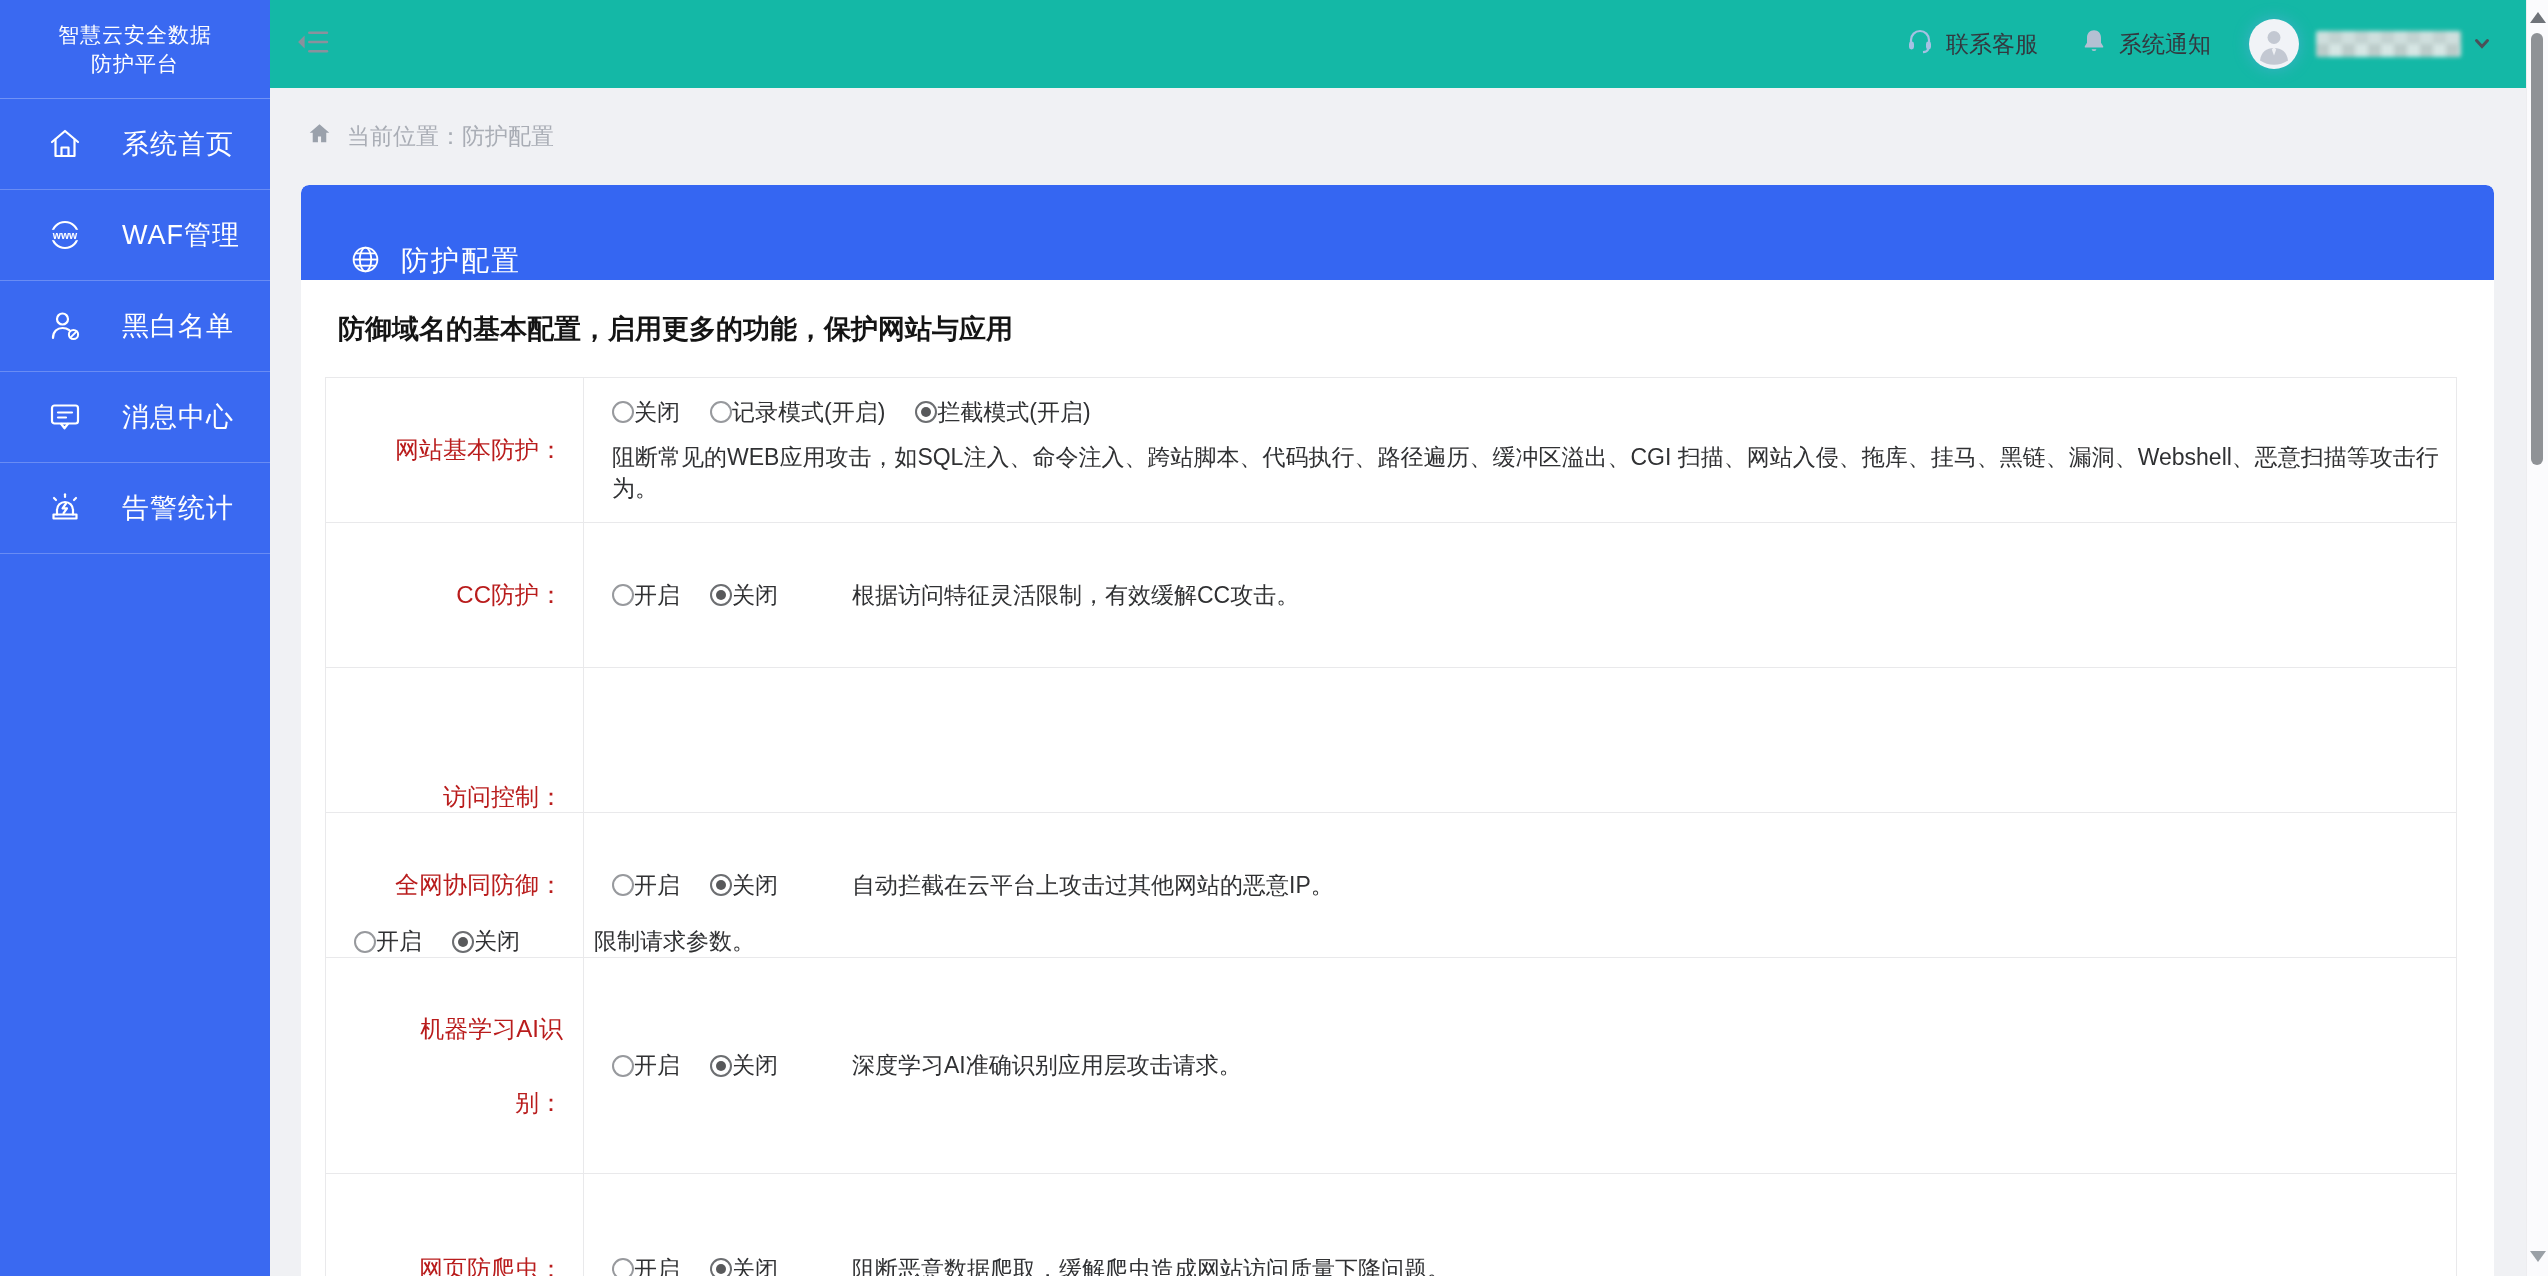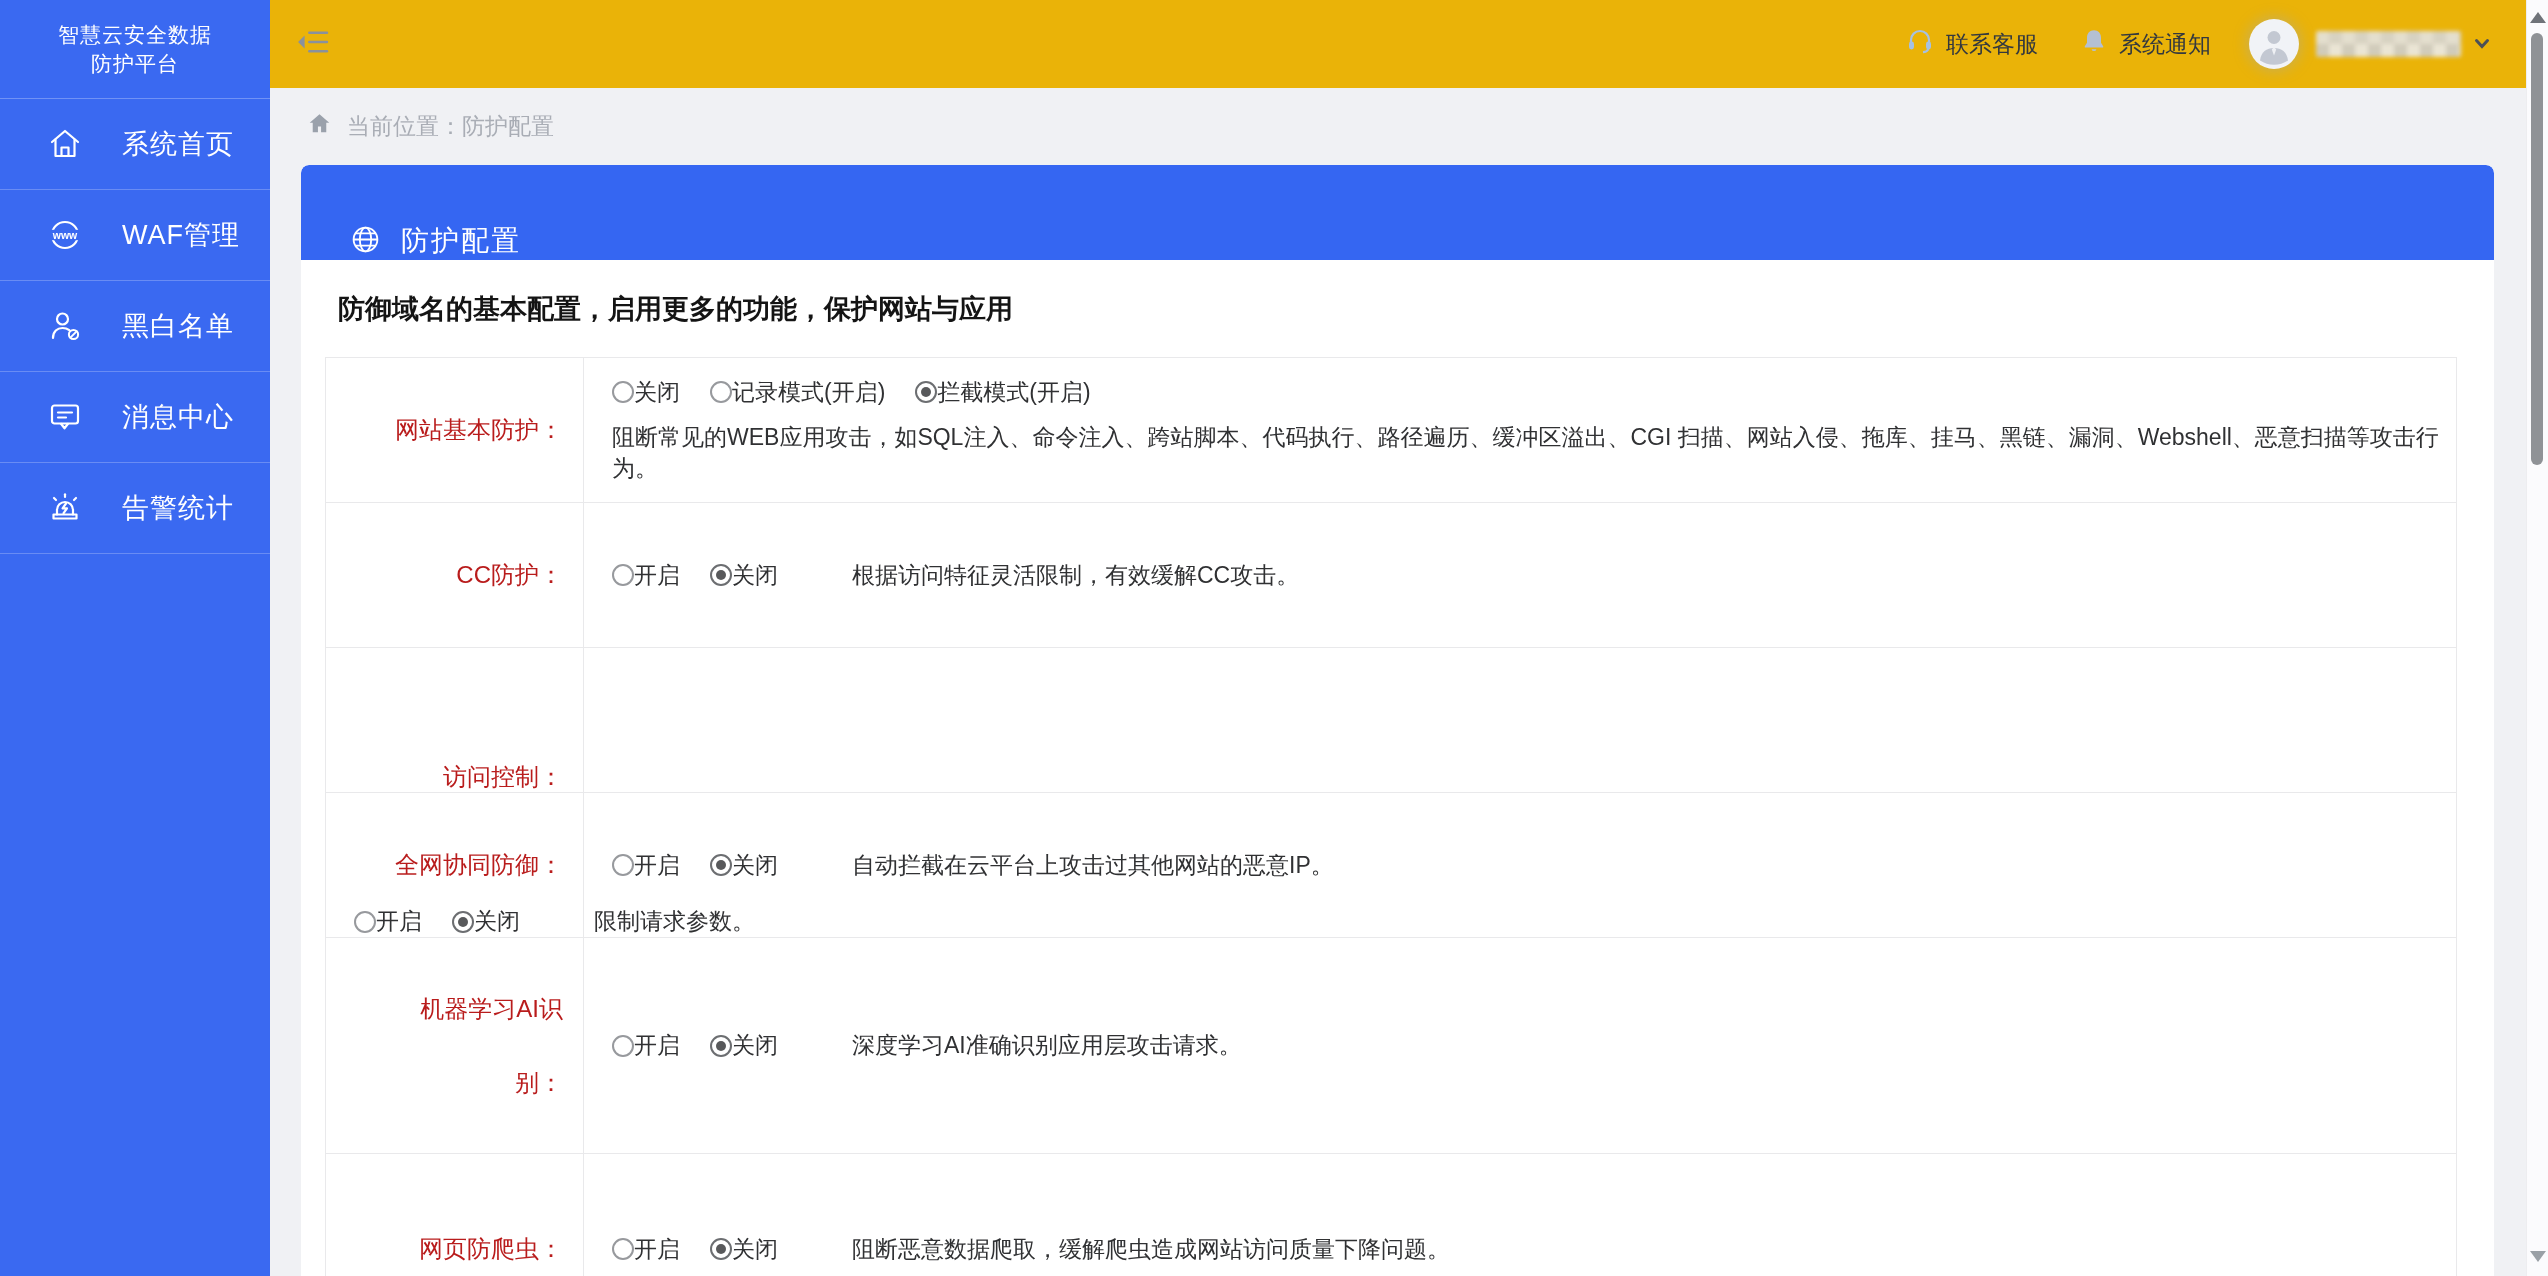--- a/index.html
+++ b/index.html
@@ -21,38 +21,38 @@
     border-bottom:1px solid rgba(255,255,255,.28); text-align:center;
   }
   .nav-item {
     height:91px; display:flex; align-items:center; padding-left:47px;
     border-bottom:1px solid rgba(255,255,255,.24); cursor:pointer;
   }
   .nav-item .nicon { width:36px; height:36px; flex:0 0 36px; margin-right:39px; display:flex; align-items:center; justify-content:center; }
   .nav-item .nlabel { color:#fff; font-size:27px; letter-spacing:1px; }
   
   .topbar {
-    position:absolute; left:270px; top:0; width:2256px; height:88px; background:#eab308;
+    position:absolute; left:270px; top:0; width:2256px; height:88px; background:#14b8a6;
     display:flex; align-items:center; justify-content:space-between; padding:0 36px 0 26px;
   }
   .collapse-btn { width:36px; height:30px; cursor:pointer; display:flex; align-items:center; }
   .top-right { display:flex; align-items:center; }
   .top-link { display:flex; align-items:center; gap:11px; cursor:pointer; font-size:23px; color:#33383f; }
   .top-link + .top-link { margin-left:42px; }
   .user-box { display:flex; align-items:center; margin-left:38px; cursor:pointer; }
   .avatar { width:50px; height:50px; border-radius:50%; box-shadow:0 0 16px rgba(130,170,255,.40); }
   .user-name-masked {
     width:145px; height:26px; margin-left:17px; border-radius:2px;
     background:conic-gradient(#d6d6d6 90deg,#ebebeb 90deg 180deg,#cfcfcf 180deg 270deg,#e4e4e4 270deg);
     background-size:26px 26px; filter:blur(2px); opacity:.9;
   }
   .caret { margin-left:13px; display:flex; }
   
   .main { position:absolute; left:270px; top:88px; width:2256px; height:1188px; padding:0 32px 0 31px; }
-  .breadcrumb { height:77px; display:flex; align-items:center; gap:15px; padding-left:6px;
+  .breadcrumb { height:97px; display:flex; align-items:center; gap:15px; padding-left:6px;
     color:#a9adb5; font-size:23px; }
   .panel { background:#fff; border-radius:8px 8px 0 0; height:1111px; overflow:hidden; }
   .panel-header {
     height:95px; background:#3566f2; border-radius:8px 8px 0 0;
     display:flex; align-items:flex-end; padding-left:48px; gap:19px;
   }
   .panel-title { color:#fff; font-size:28px; letter-spacing:2px; }
   .panel-subtitle { height:97px; display:flex; align-items:center; padding-left:37px;
     font-size:27px; font-weight:bold; color:#141414; }
   

